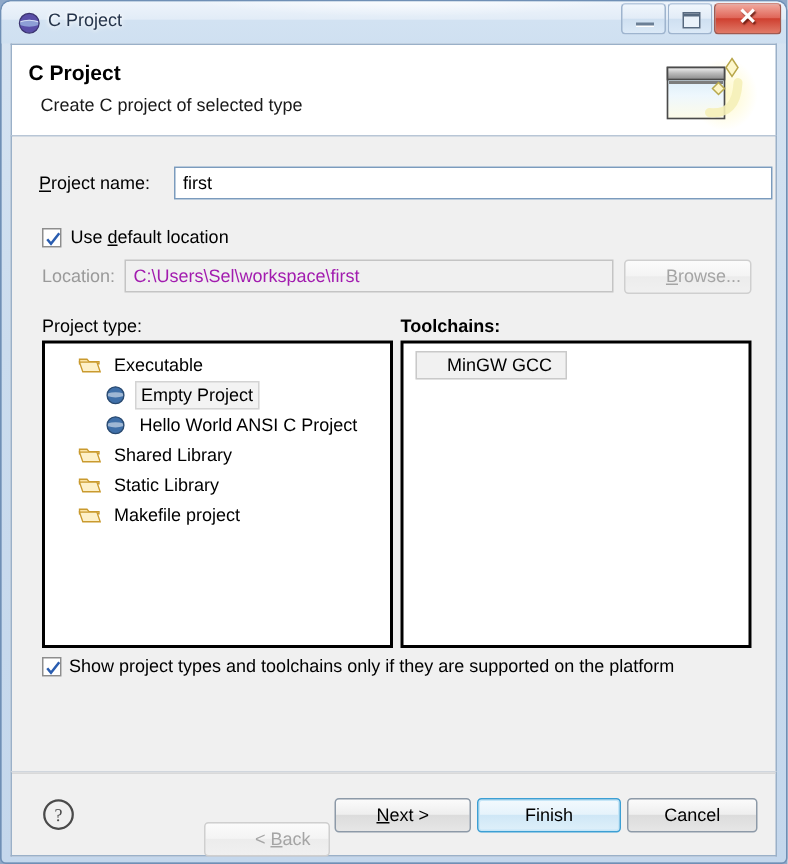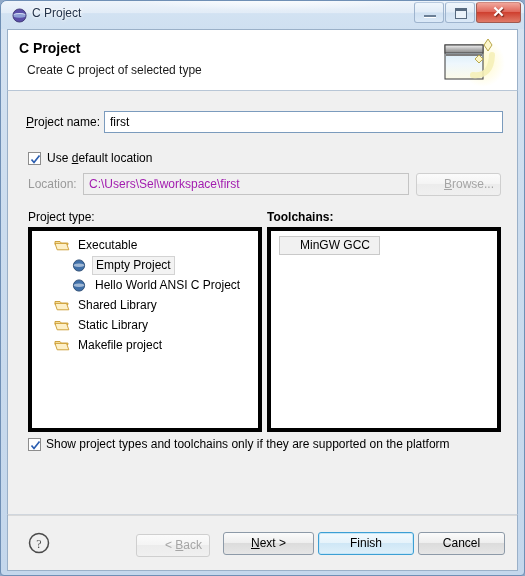--- a/index.html
+++ b/index.html
@@ -207,21 +207,21 @@
   .btn.default {
     border: 1px solid #3c9fd4;
     box-shadow: inset 0 0 0 1px #c6e6f7;
     background: linear-gradient(to bottom, #f3fafe 0%, #e6f3fb 47%, #cfe7f6 50%, #dff0fa 100%);
   }
 
   
   .panel {
     position: absolute;
     background: #fff;
-    border: 4px solid #000000;
+    border: 2px solid #000000;
     overflow: hidden;
   }
 
   .tree-row {
     position: absolute;
     height: 19px;
     font-size: 12px;
     color: #000;
     line-height: 18px;
     white-space: nowrap;
@@ -328,21 +328,21 @@
       <path d="M49 6 L53 12 L49 18 L45 12 Z" fill="#fdf7cc" stroke="#b8a64a" stroke-width="1"></path>
       <path d="M34 42 Q52 44 53 22" fill="none" stroke="#f5efb8" stroke-width="6" stroke-linecap="round" opacity="0.9"></path>
     </svg>
   </div>
 
   <div id="body">
 
     <div class="lbl" style="left:18px; top:24px;">
       <u>P</u><span>roject name:</span>
     </div>
-    <div class="txtfield" style="left:96px; top:20px; width:399px;">first</div>
+    <div class="txtfield" style="left:108px; top:20px; width:399px;">first</div>
 
     <div class="cbx" style="left:20px; top:61px;">
       <svg width="11" height="11" viewBox="0 0 11 11">
         <path d="M1.5 5.5 L4 8.5 L9.5 1.5" fill="none" stroke="#2a5db0" stroke-width="1.7"></path>
       </svg>
     </div>
     <div class="lbl" style="left:39px; top:60px;">
       <span>Use </span><u>d</u><span>efault location</span>
     </div>
 
@@ -414,21 +414,21 @@
   </div>
 
   <div id="footer">
     <div id="footer-sep"></div>
 
     <svg id="help-icon" viewBox="0 0 22 22">
       <circle cx="11" cy="11" r="9.5" fill="none" stroke="#4a4a4a" stroke-width="1.5"></circle>
       <text x="11" y="15.5" font-size="12" font-family="Liberation Serif, serif" fill="#4a4a4a" text-anchor="middle">?</text>
     </svg>
 
-    <div class="btn disabled" style="left:128px; top:19px; width:74px;">
+    <div class="btn disabled" style="left:128px; top:33px; width:84px;">
       <span>&lt; </span><u>B</u><span>ack</span>
     </div>
     <div class="btn" style="left:215px; top:17px; width:91px;">
       <u>N</u><span>ext &gt;</span>
     </div>
     <div class="btn default" style="left:310px; top:17px; width:96px;">Finish</div>
     <div class="btn" style="left:410px; top:17px; width:87px;">Cancel</div>
   </div>
 
 </div>

